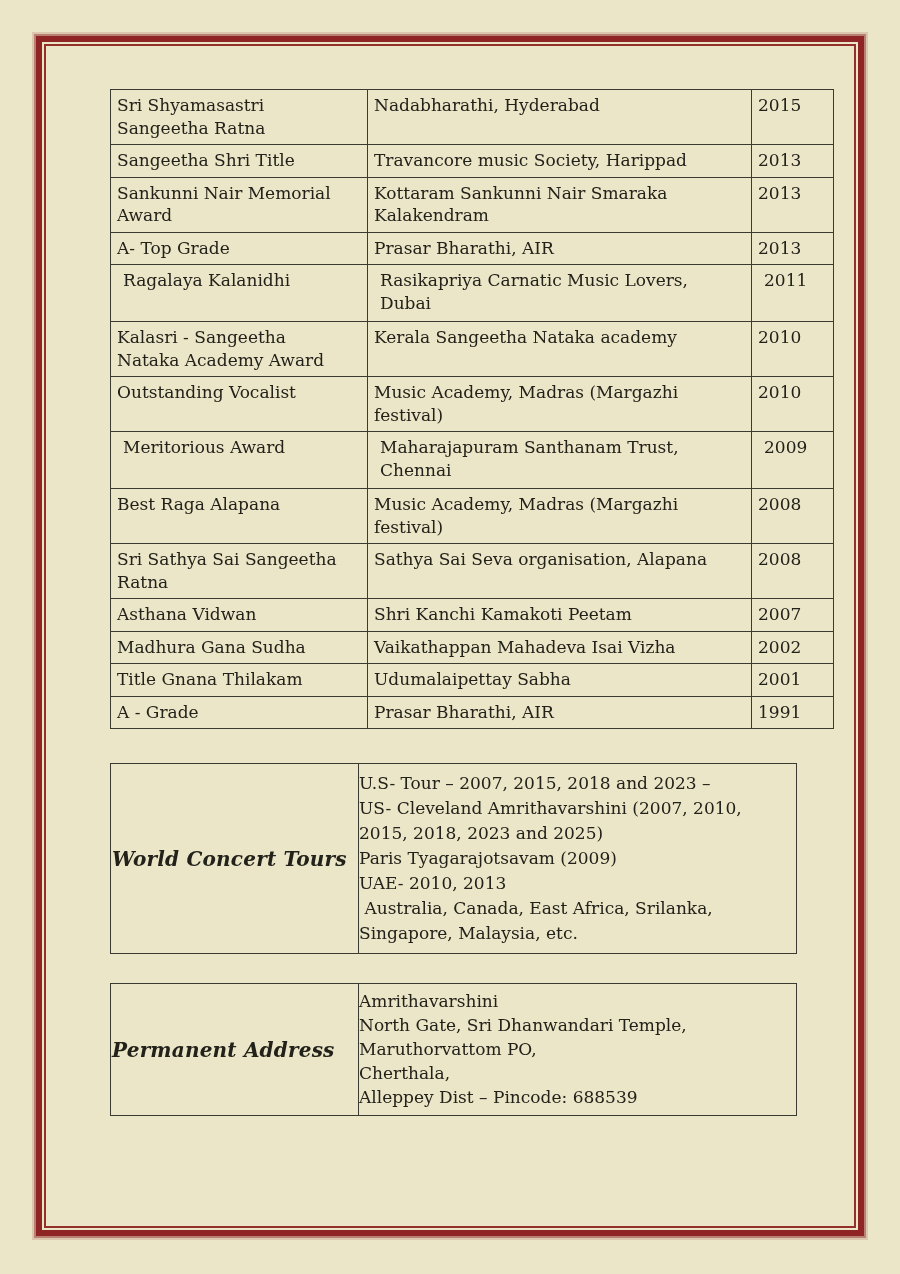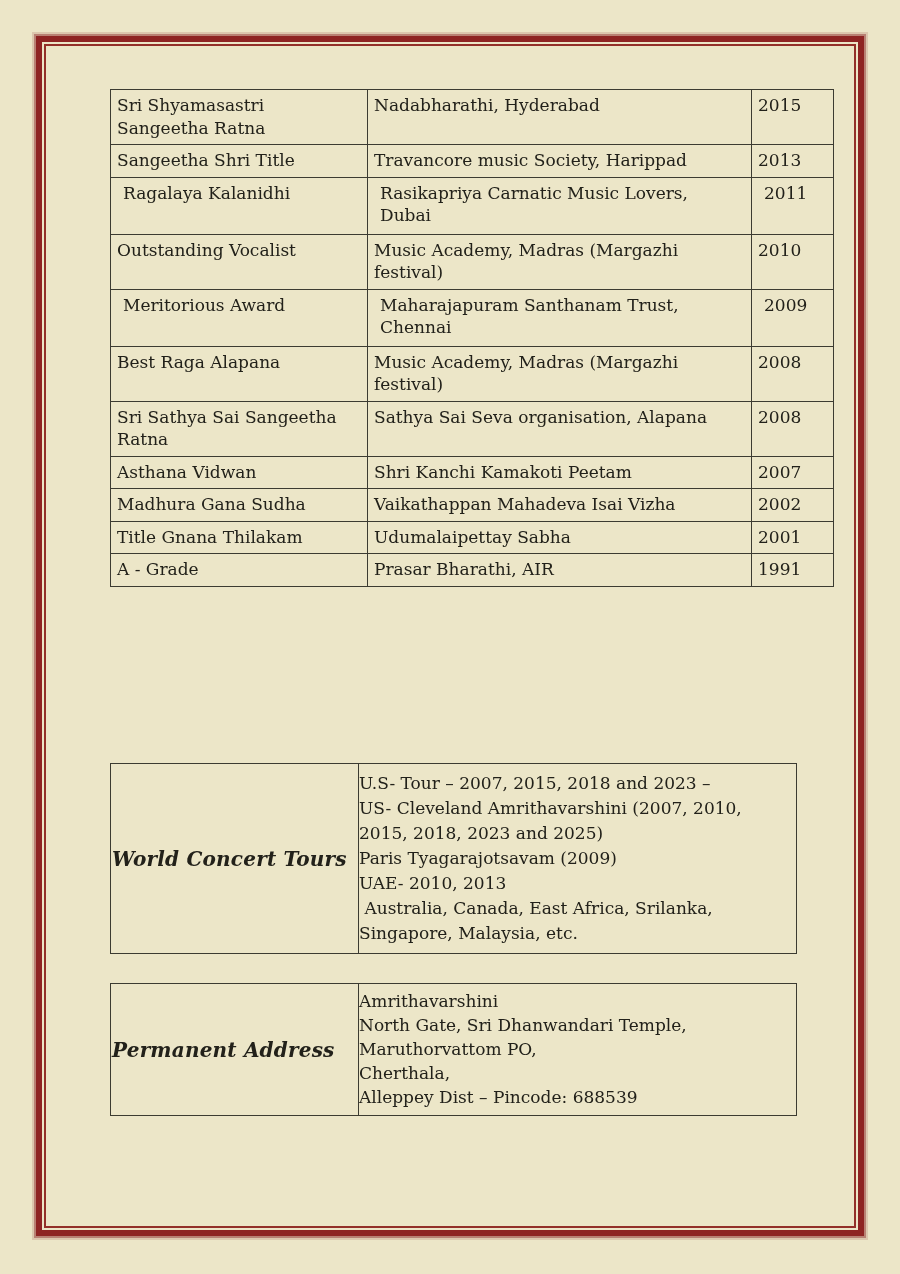--- a/index.html
+++ b/index.html
@@ -104,25 +104,43 @@
         <td class="col-award">Sri Shyamasastri
 Sangeetha Ratna</td>
         <td class="col-org">Nadabharathi, Hyderabad</td>
         <td class="col-year">2015</td>
       </tr>
       <tr>
         <td class="col-award">Sangeetha Shri Title</td>
         <td class="col-org">Travancore music Society, Harippad</td>
         <td class="col-year">2013</td>
       </tr>
+      <tr>
+        <td class="col-award">Sankunni Nair Memorial
+Award</td>
+        <td class="col-org">Kottaram Sankunni Nair Smaraka
+Kalakendram</td>
+        <td class="col-year">2013</td>
+      </tr>
+      <tr>
+        <td class="col-award">A- Top Grade</td>
+        <td class="col-org">Prasar Bharathi, AIR</td>
+        <td class="col-year">2013</td>
+      </tr>
       <tr class="tall">
         <td class="col-award vbottom">Ragalaya Kalanidhi</td>
         <td class="col-org">Rasikapriya Carnatic Music Lovers,
 Dubai</td>
         <td class="col-year vbottom">2011</td>
+      </tr>
+      <tr>
+        <td class="col-award">Kalasri - Sangeetha
+Nataka Academy Award</td>
+        <td class="col-org">Kerala Sangeetha Nataka academy</td>
+        <td class="col-year">2010</td>
       </tr>
       <tr>
         <td class="col-award">Outstanding Vocalist</td>
         <td class="col-org">Music Academy, Madras (Margazhi
 festival)</td>
         <td class="col-year">2010</td>
       </tr>
       <tr class="tall">
         <td class="col-award vbottom">Meritorious Award</td>
         <td class="col-org">Maharajapuram Santhanam Trust,

